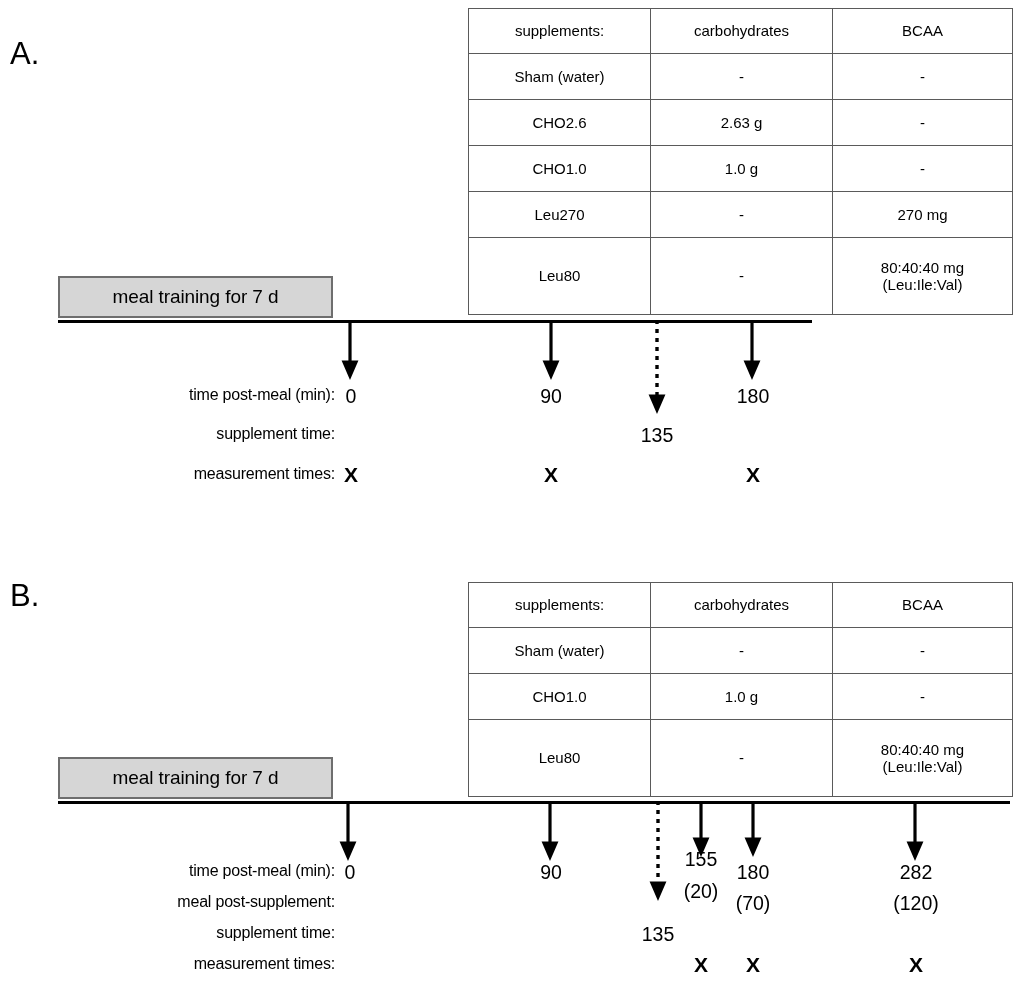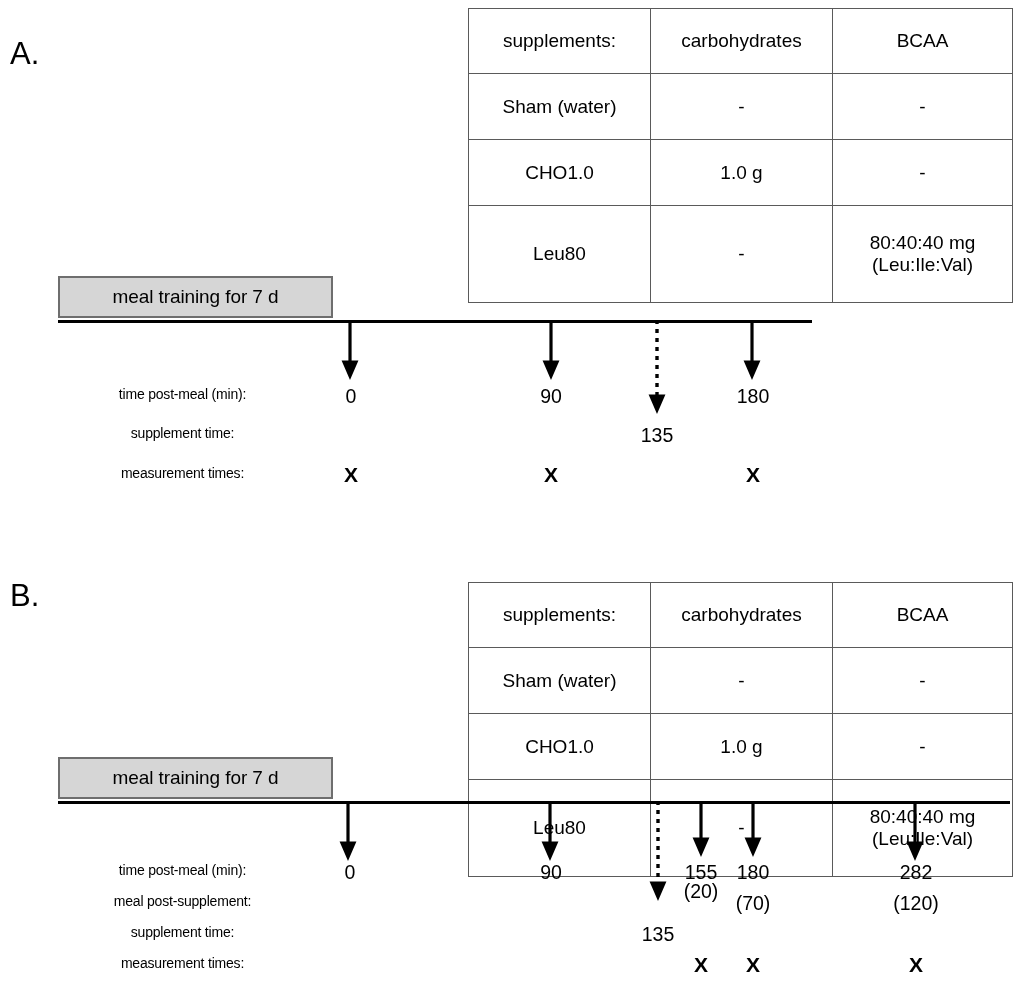--- a/index.html
+++ b/index.html
@@ -35,24 +35,24 @@
   .supp-table {
     position: absolute;
     border-collapse: collapse;
     table-layout: fixed;
     background: #fff;
   }
   .supp-table td {
     border: 1.5px solid #5a5a5a;
     text-align: center;
     vertical-align: middle;
-    font-size: 19px;
+    font-size: 15px;
     line-height: 1.15;
     color: #000;
-    padding: 12px 4px;
+    padding: 2px 4px;
   }
   .supp-table col.c1 { width: 182px; }
   .supp-table col.c2 { width: 182px; }
   .supp-table col.c3 { width: 180px; }
 
   
   .timeline-wrap { position: absolute; left: 0; top: 0; width: 1024px; }
   .meal-box {
     position: absolute;
     background: #d6d6d6;
@@ -66,22 +66,22 @@
     letter-spacing: -0.1px;
   }
   .axis-line {
     position: absolute;
     height: 3px;
     background: #000;
   }
 
   .tl-label {
     position: absolute;
-    font-size: 14px;
-    text-align: center;
+    font-size: 16px;
+    text-align: right;
     white-space: nowrap;
     letter-spacing: -0.2px;
     color: #000;
   }
   .tick-val {
     position: absolute;
     font-size: 19.5px;
     text-align: center;
     white-space: nowrap;
     color: #000;
@@ -115,23 +115,33 @@
         <td style="height:40px;">supplements:</td>
         <td>carbohydrates</td>
         <td>BCAA</td>
       </tr>
       <tr>
         <td style="height:41px;">Sham (water)</td>
         <td>-</td>
         <td>-</td>
       </tr>
       <tr>
+        <td style="height:41px;">CHO2.6</td>
+        <td>2.63 g</td>
+        <td>-</td>
+      </tr>
+      <tr>
         <td style="height:41px;">CHO1.0</td>
         <td>1.0 g</td>
         <td>-</td>
+      </tr>
+      <tr>
+        <td style="height:41px;">Leu270</td>
+        <td>-</td>
+        <td>270 mg</td>
       </tr>
       <tr>
         <td style="height:72px;">Leu80</td>
         <td>-</td>
         <td style="white-space:pre-line;">80:40:40 mg
 (Leu:Ile:Val)</td>
       </tr>
     </tbody>
   </table>
 
@@ -228,21 +238,21 @@
       </g>
     </svg>
 
     <div class="tl-label" style="left:30px; top:302px; width:305px;">time post-meal (min):</div>
     <div class="tl-label" style="left:30px; top:333px; width:305px;">meal post-supplement:</div>
     <div class="tl-label" style="left:30px; top:364px; width:305px;">supplement time:</div>
     <div class="tl-label" style="left:30px; top:395px; width:305px;">measurement times:</div>
 
     <div class="tick-val" style="left:350px; top:301px;">0</div>
     <div class="tick-val" style="left:551px; top:301px;">90</div>
-    <div class="tick-val" style="left:701px; top:301px;">155</div>
+    <div class="tick-val" style="left:701px; top:288px;">155</div>
     <div class="tick-val" style="left:753px; top:301px;">180</div>
     <div class="tick-val" style="left:916px; top:301px;">282</div>
 
     <div class="tick-val" style="left:701px; top:320px;">(20)</div>
     <div class="tick-val" style="left:753px; top:332px;">(70)</div>
     <div class="tick-val" style="left:916px; top:332px;">(120)</div>
 
     <div class="tick-val" style="left:658px; top:363px;">135</div>
 
     <div class="x-mark" style="left:701px; top:393px;">X</div>

